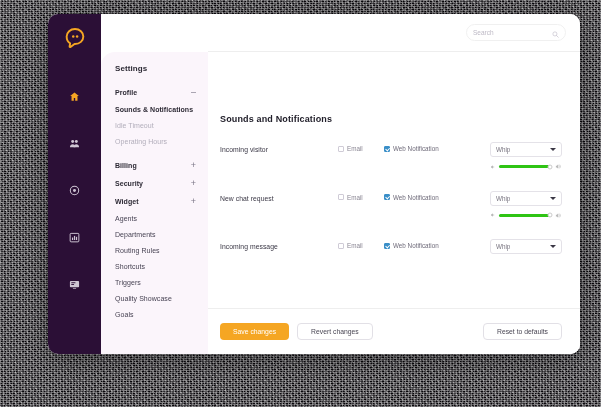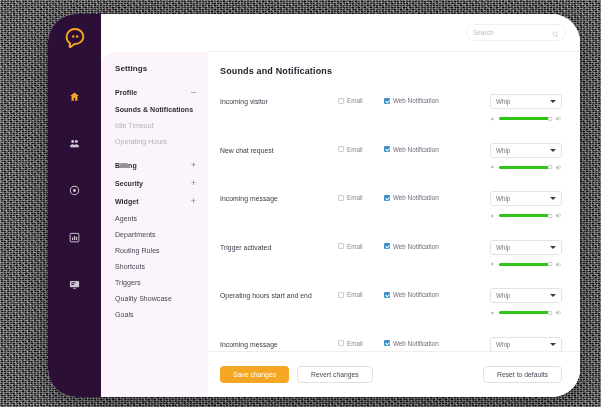--- a/index.html
+++ b/index.html
@@ -36,23 +36,23 @@
       repeating-linear-gradient(149deg, rgba(255,255,255,.14) 0 1px, transparent 1px 3px);
     mix-blend-mode: screen;
   }
 
   
   #window {
     position: absolute;
     left: 48px;
     top: 14px;
     width: 532px;
-    height: 383px;
+    height: 340px;
     background: #ffffff;
-    border-radius: 28px;
+    border-radius: 10px;
     overflow: hidden;
     display: flex;
     box-shadow: 0 6px 26px rgba(0,0,0,.35);
   }
 
   
   .rail {
     width: 53px;
     flex: 0 0 53px;
     background: #2b0f36;
@@ -113,20 +113,21 @@
   .sb-sign { font-size: 9px; color: #7d7889; line-height: 1; }
   .sb-gap { height: 7px; }
 
   
   .main {
     flex: 1;
     background: #ffffff;
     display: flex;
     flex-direction: column;
     min-width: 0;
+    gap: 48px;
   }
   .topbar {
     height: 38px;
     flex: 0 0 38px;
     display: flex;
     align-items: center;
     justify-content: flex-end;
     padding-right: 14px;
     border-bottom: 1px solid #eeeeee;
   }

